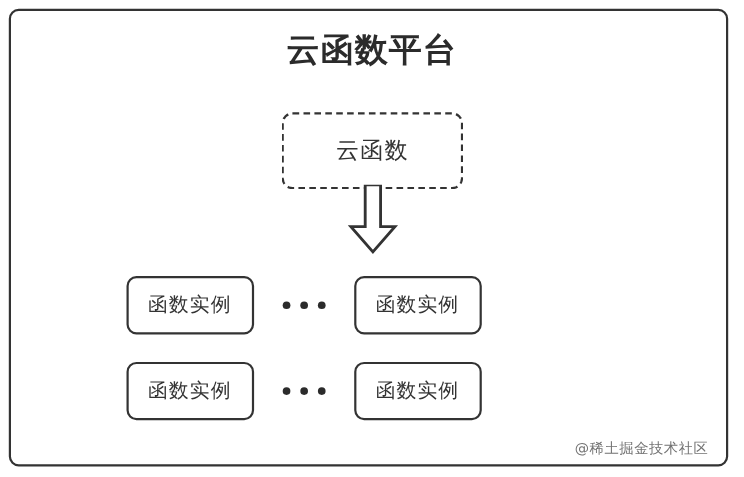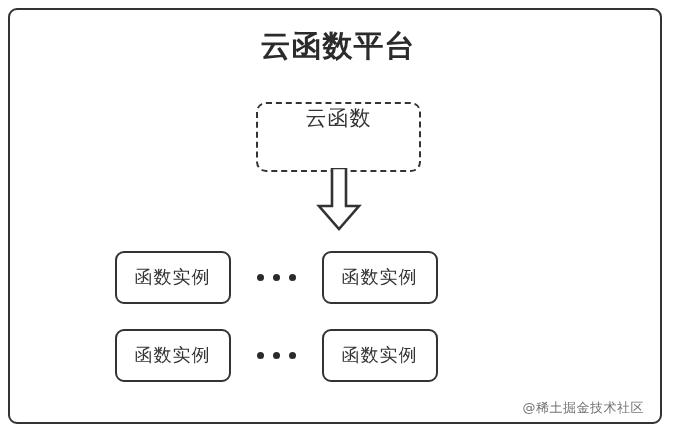--- a/index.html
+++ b/index.html
@@ -53,20 +53,21 @@
     position: absolute;
     left: 256px;
     top: 102px;
     width: 165px;
     height: 70px;
     box-sizing: border-box;
     border: 2.5px dashed #333333;
     border-radius: 10px;
     background: #ffffff;
     display: flex;
+    align-items: center;
     justify-content: center;
   }
   .cloud-function-label {
     font-size: 21px;
     color: #333333;
     letter-spacing: 1px;
   }
 
   
   .flow-arrow {

